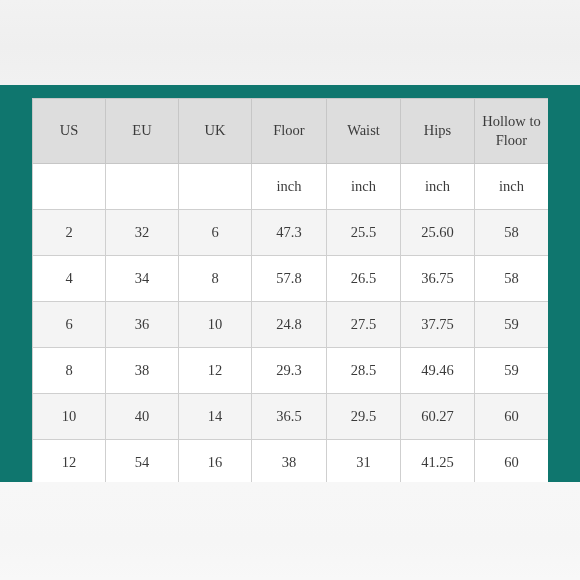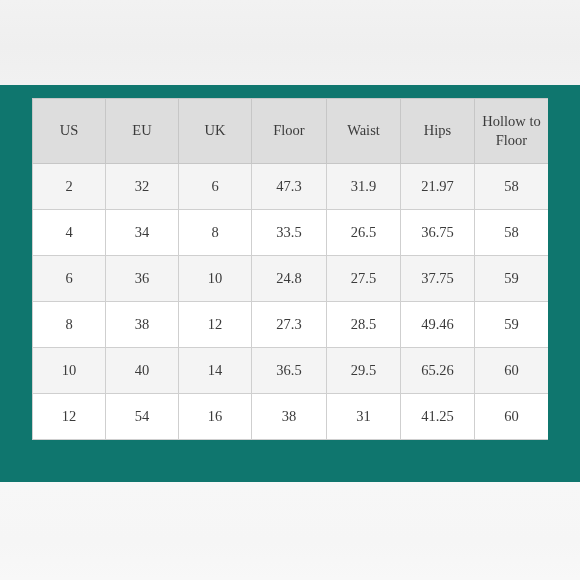--- a/index.html
+++ b/index.html
@@ -123,68 +123,77 @@
           <th>US</th>
           <th>EU</th>
           <th>UK</th>
           <th>Floor</th>
           <th>Waist</th>
           <th>Hips</th>
           <th>Hollow to Floor</th>
         </tr>
       </thead>
       <tbody>
+        <tr class="unit-row">
+          <td class="blank"></td>
+          <td class="blank"></td>
+          <td class="blank"></td>
+          <td>inch</td>
+          <td>inch</td>
+          <td>inch</td>
+          <td>inch</td>
+        </tr>
 
         <tr class="data-row shade">
           <td>2</td>
           <td>32</td>
           <td>6</td>
           <td>47.3</td>
-          <td>31.9</td>
-          <td>21.97</td>
+          <td>25.5</td>
+          <td>25.60</td>
           <td>58</td>
         </tr>
 
         <tr class="data-row plain">
           <td>4</td>
           <td>34</td>
           <td>8</td>
-          <td>33.5</td>
+          <td>57.8</td>
           <td>26.5</td>
           <td>36.75</td>
           <td>58</td>
         </tr>
 
         <tr class="data-row shade">
           <td>6</td>
           <td>36</td>
           <td>10</td>
           <td>24.8</td>
           <td>27.5</td>
           <td>37.75</td>
           <td>59</td>
         </tr>
 
         <tr class="data-row plain">
           <td>8</td>
           <td>38</td>
           <td>12</td>
-          <td>27.3</td>
+          <td>29.3</td>
           <td>28.5</td>
           <td>49.46</td>
           <td>59</td>
         </tr>
 
         <tr class="data-row shade">
           <td>10</td>
           <td>40</td>
           <td>14</td>
           <td>36.5</td>
           <td>29.5</td>
-          <td>65.26</td>
+          <td>60.27</td>
           <td>60</td>
         </tr>
 
         <tr class="data-row plain">
           <td>12</td>
           <td>54</td>
           <td>16</td>
           <td>38</td>
           <td>31</td>
           <td>41.25</td>

